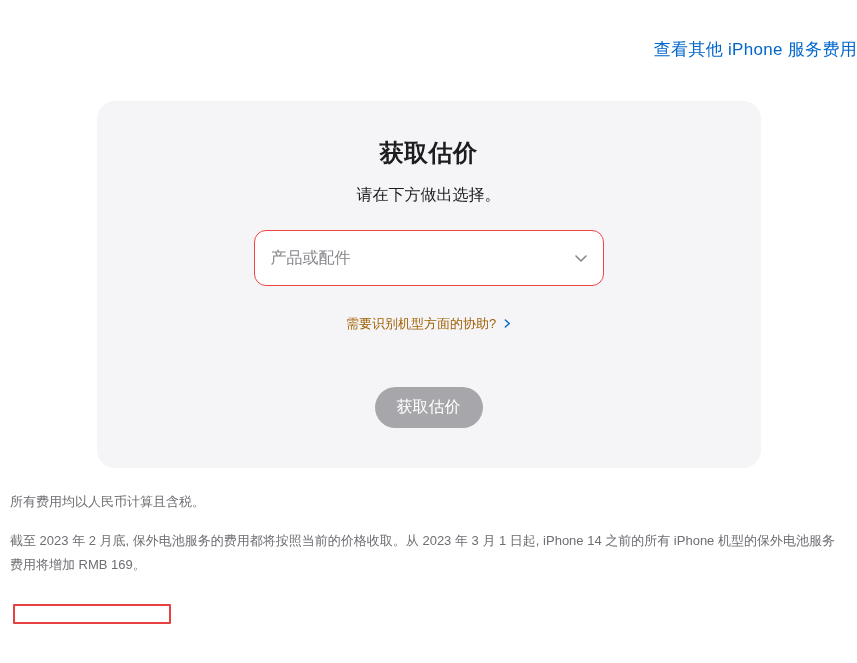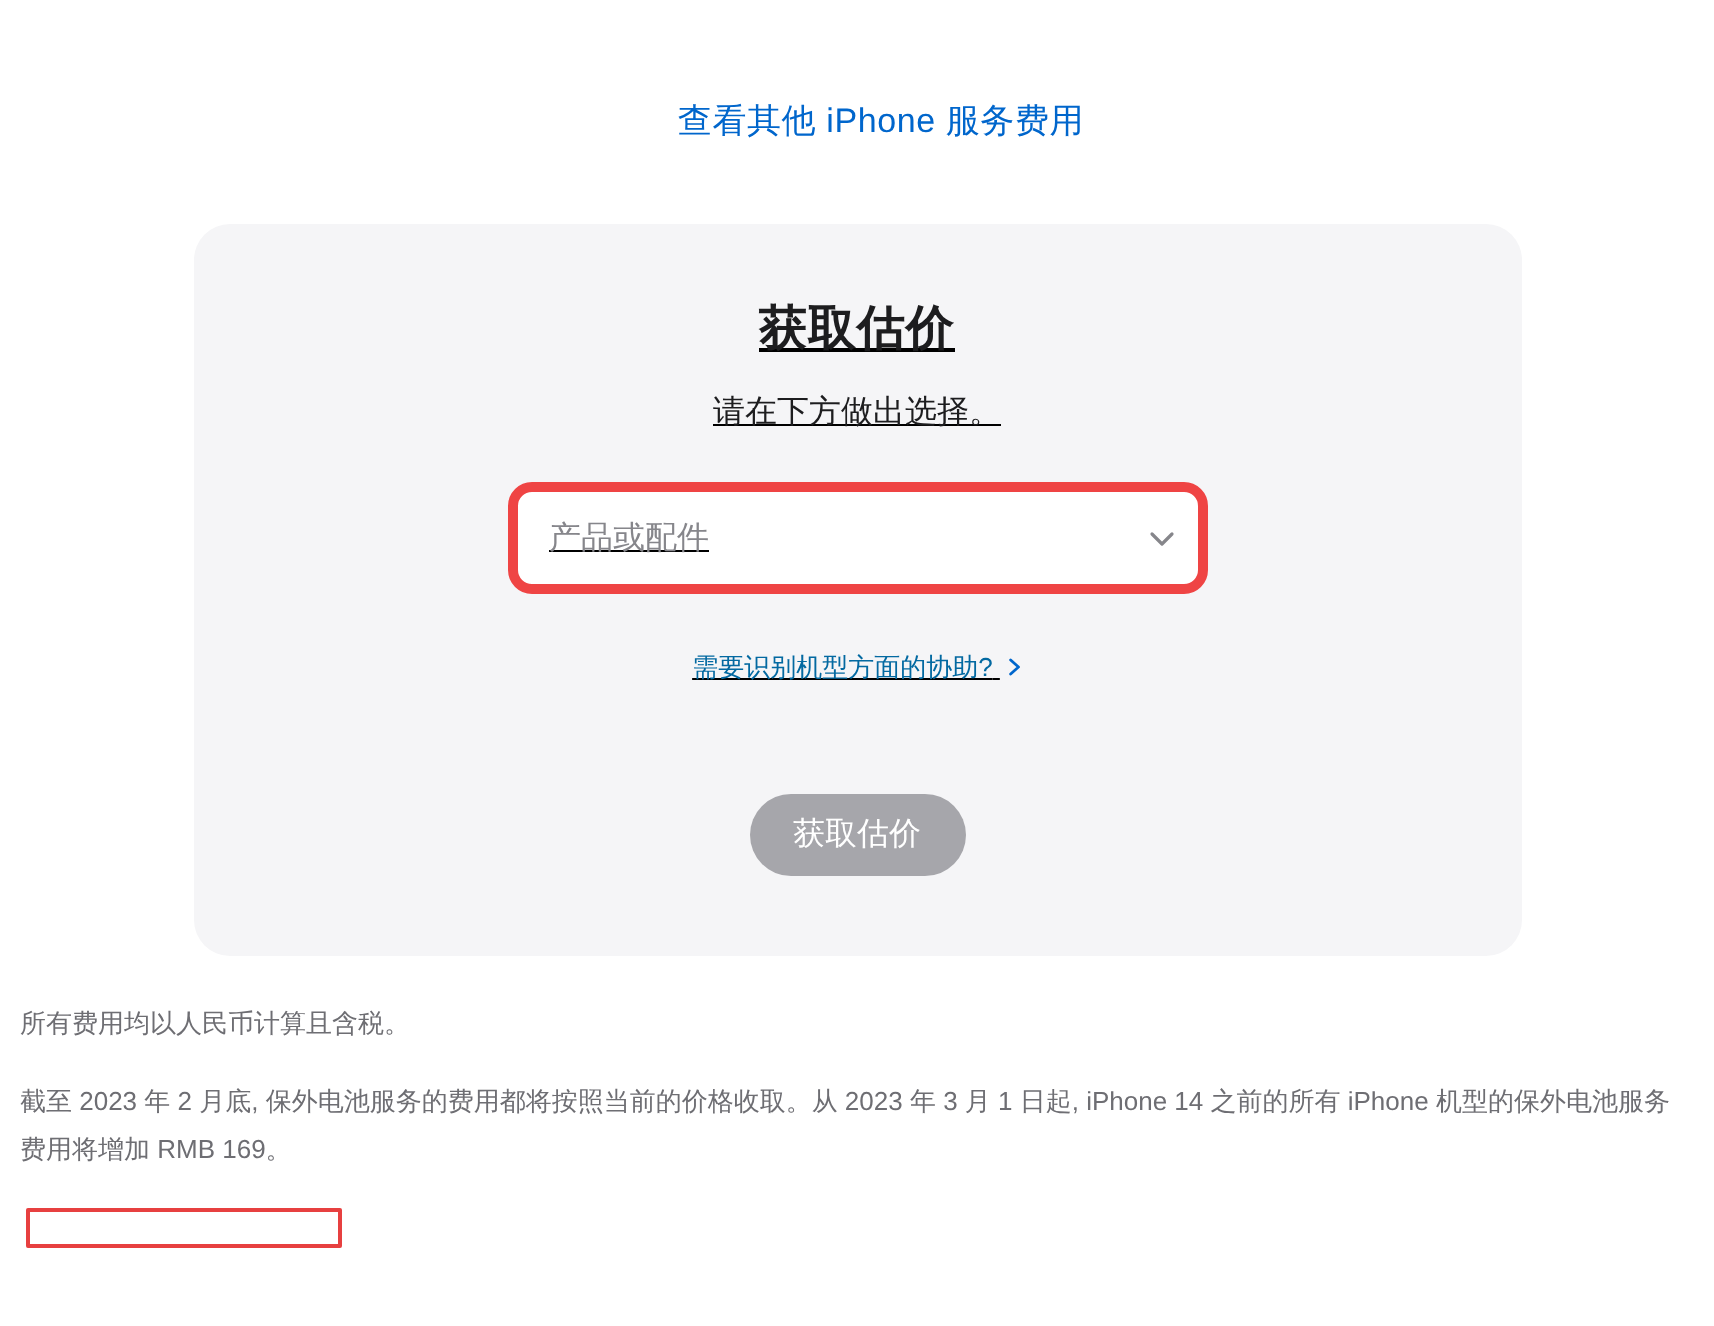--- a/index.html
+++ b/index.html
@@ -9,39 +9,38 @@
     }
     body {
       font-family: -apple-system, BlinkMacSystemFont, "Segoe UI", "Helvetica Neue", Arial, sans-serif;
       background: #ffffff;
       width: 857px;
       height: 663px;
       position: relative;
       overflow: hidden;
     }
     .top-link {
-      text-align: center;
-      padding-top: 49px;
+      text-align: right;
+      padding-top: 38px;
       padding-bottom: 18px;
       margin-left: 24px;
     }
     .top-link a {
       color: #0066cc;
       text-decoration: none;
       font-size: 17px;
       letter-spacing: 0.3px;
     }
     .card {
       width: 664px;
       margin: 22px auto 0;
       background: #f5f5f7;
       border-radius: 18px;
       padding: 36px 40px 40px;
       text-align: center;
-      text-decoration: underline;
     }
     .card-title {
       font-size: 24px;
       font-weight: 600;
       color: #1d1d1f;
       margin-bottom: 16px;
       letter-spacing: 0.5px;
     }
     .card-subtitle {
       font-size: 16px;
@@ -50,21 +49,21 @@
     }
     .select-wrapper {
       width: 350px;
       margin: 0 auto 28px;
       position: relative;
     }
     .select-field {
       width: 100%;
       height: 56px;
       background: #ffffff;
-      border: 5px solid #ef4444;
+      border: 1px solid #ef4444;
       border-radius: 12px;
       padding: 0 42px 0 16px;
       font-size: 16px;
       color: #86868b;
       text-align: left;
       appearance: none;
       -webkit-appearance: none;
       cursor: pointer;
       display: flex;
       align-items: center;
@@ -87,21 +86,21 @@
       stroke-width: 1.6;
       fill: none;
       stroke-linecap: round;
       stroke-linejoin: round;
     }
     .help-link {
       margin-top: 10px;
       margin-bottom: 54px;
     }
     .help-link a {
-      color: #0369a1;
+      color: #a16207;
       text-decoration: none;
       font-size: 13px;
       text-align: center;
     }
     .help-chevron {
       display: inline-flex;
       align-items: center;
       margin-left: 4px;
     }
     .help-chevron svg {

